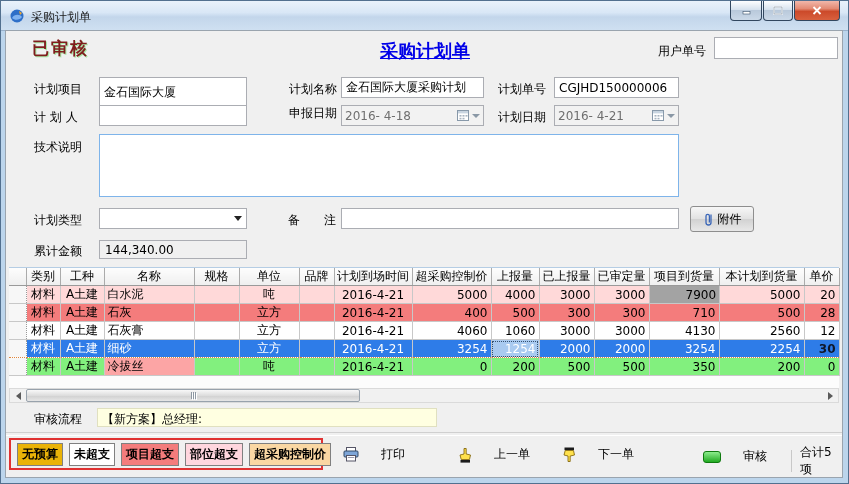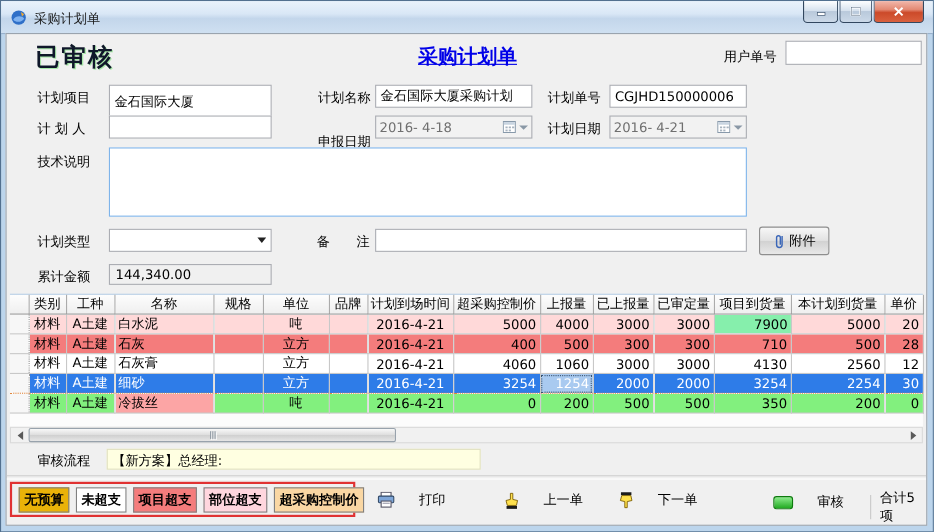--- a/index.html
+++ b/index.html
@@ -15,21 +15,21 @@
   .winbtns{position:absolute;right:8px;top:0;display:flex;}
   .win-btn{height:19px;border:1px solid #32475F;border-top:none;border-radius:0 0 4px 4px;
     margin-left:1px;display:flex;align-items:center;justify-content:center;
     background:linear-gradient(180deg,#FDFEFF 0%,#D7E2EE 45%,#B9C9DB 50%,#CBD9E8 100%);}
   .win-btn.min{width:30px}.win-btn.max{width:28px}
   .win-btn.close{width:44px;background:linear-gradient(180deg,#F1B7AA 0%,#E38A74 40%,#CC4A2A 55%,#D9603E 100%);}
   
   .client{position:absolute;left:4px;right:5px;top:29px;bottom:5px;background:#F0F0F0;
     border:1px solid #9AA4AE;box-sizing:border-box;overflow:hidden;}
   .lbl{position:absolute;white-space:nowrap;}
-  .stamp{position:absolute;left:26px;top:6px;font-size:22px;font-weight:bold;color:#0f172a;
+  .stamp{position:absolute;left:26px;top:6px;font-size:17px;font-weight:bold;color:#7f1d1d;
     letter-spacing:2px;text-shadow:1px 1px 0 #A8E8A8;}
   .form-title{position:absolute;left:289px;top:8px;width:260px;text-align:center;
     font-size:18px;font-weight:bold;color:#0000E8;text-decoration:underline;}
   .tfield{position:absolute;background:#fff;border:1px solid #ABADB3;box-sizing:border-box;
     font-size:12px;padding:2px 4px;font-family:inherit;color:#000;}
   .tfield.gray{background:#F0F0F0;}
   .datefield{position:absolute;background:#F2F2F2;border:1px solid #ABADB3;box-sizing:border-box;
     display:flex;align-items:center;padding:0 3px;color:#6F6F6F;}
   .datefield .val{flex:1;}
   .cal-arrow{width:0;height:0;border-left:4px solid transparent;border-right:4px solid transparent;
@@ -123,21 +123,21 @@
 
     <span class="lbl" style="left:28px;top:50px;">计划项目</span>
     <input class="tfield" style="left: 93px; top: 46px; width: 148px; height: 30px;" value="金石国际大厦">
     <span class="lbl" style="left:283px;top:50px;">计划名称</span>
     <input class="tfield" style="left: 335px; top: 46px; width: 143px; height: 21px;" value="金石国际大厦采购计划">
     <span class="lbl" style="left:492px;top:50px;">计划单号</span>
     <input class="tfield" style="left: 548px; top: 46px; width: 125px; height: 21px;" value="CGJHD150000006">
 
     <span class="lbl" style="left:28px;top:78px;">计 划 人</span>
     <input class="tfield" style="left: 93px; top: 74px; width: 148px; height: 21px;" value="">
-    <span class="lbl" style="left:283px;top:90px;">申报日期</span>
+    <span class="lbl" style="left:283px;top:74px;">申报日期</span>
     <div class="datefield" style="left:335px;top:74px;width:143px;height:21px;">
       <span class="val">2016- 4-18</span>
       <svg width="12" height="11">
           <rect x="0.5" y="0.5" width="11" height="10" fill="#fff" stroke="#8899AA"></rect>
           <rect x="1" y="1" width="10" height="2.4" fill="#C8D4E0"></rect>
           <g fill="#A8B4C0">
             <rect x="2.5" y="5" width="2" height="1.6"></rect>
             <rect x="5.5" y="5" width="2" height="1.6"></rect>
             <rect x="8.5" y="5" width="2" height="1.6"></rect>
             <rect x="2.5" y="7.8" width="2" height="1.6"></rect>
@@ -230,21 +230,21 @@
               <td class="c" style="background: rgb(255, 217, 217);">A土建</td>
               <td class="" style="background: rgb(255, 217, 217);">白水泥</td>
               <td class="c" style="background: rgb(255, 217, 217);"></td>
               <td class="c" style="background: rgb(255, 217, 217);">吨</td>
               <td class="c" style="background: rgb(255, 217, 217);"></td>
               <td class="c" style="background: rgb(255, 217, 217);">2016-4-21</td>
               <td class="n" style="background: rgb(255, 217, 217);">5000</td>
               <td class="n" style="background: rgb(255, 217, 217);">4000</td>
               <td class="n" style="background: rgb(255, 217, 217);">3000</td>
               <td class="n" style="background: rgb(255, 217, 217);">3000</td>
-              <td class="n" style="background: #86efac; padding-left: 36px;">7900</td>
+              <td class="n" style="background: #a3a3a3; padding-left: 36px;">7900</td>
               <td class="n" style="background: rgb(255, 217, 217);">5000</td>
               <td class="n" style="background: rgb(255, 217, 217);">20</td>
             </tr>
             <tr>
               <td class="sel-td"></td>
               <td class="c" style="background: rgb(244, 124, 124);">材料</td>
               <td class="c" style="background: rgb(244, 124, 124);">A土建</td>
               <td class="" style="background: rgb(244, 124, 124);">石灰</td>
               <td class="c" style="background: rgb(244, 124, 124);"></td>
               <td class="c" style="background: rgb(244, 124, 124);">立方</td>
@@ -283,21 +283,21 @@
               <td class="c" style="background: rgb(46, 124, 232); color: rgb(255, 255, 255);"></td>
               <td class="c" style="background: rgb(46, 124, 232); color: rgb(255, 255, 255);">立方</td>
               <td class="c" style="background: rgb(46, 124, 232); color: rgb(255, 255, 255);"></td>
               <td class="c" style="background: rgb(46, 124, 232); color: rgb(255, 255, 255);">2016-4-21</td>
               <td class="n" style="background: rgb(46, 124, 232); color: rgb(255, 255, 255);">3254</td>
               <td class="n active-cell" style="background: rgb(169, 202, 240); color: rgb(255, 255, 255);">1254</td>
               <td class="n" style="background: rgb(46, 124, 232); color: rgb(255, 255, 255);">2000</td>
               <td class="n" style="background: rgb(46, 124, 232); color: rgb(255, 255, 255);">2000</td>
               <td class="n" style="background: rgb(46, 124, 232); color: rgb(255, 255, 255);">3254</td>
               <td class="n" style="background: rgb(46, 124, 232); color: rgb(255, 255, 255);">2254</td>
-              <td class="n" style="background: rgb(46, 124, 232); color: #ffffff;">30</td>
+              <td class="n" style="background: rgb(46, 124, 232); color: #0f172a; font-weight: bold;">30</td>
             </tr>
             <tr>
               <td class="sel-td"></td>
               <td class="c" style="background: rgb(130, 240, 126);">材料</td>
               <td class="c" style="background: rgb(130, 240, 126);">A土建</td>
               <td class="" style="background: #fca5a5;">冷拔丝</td>
               <td class="c" style="background: rgb(130, 240, 126);"></td>
               <td class="c" style="background: rgb(130, 240, 126);">吨</td>
               <td class="c" style="background: rgb(130, 240, 126);"></td>
               <td class="c" style="background: rgb(130, 240, 126);">2016-4-21</td>

